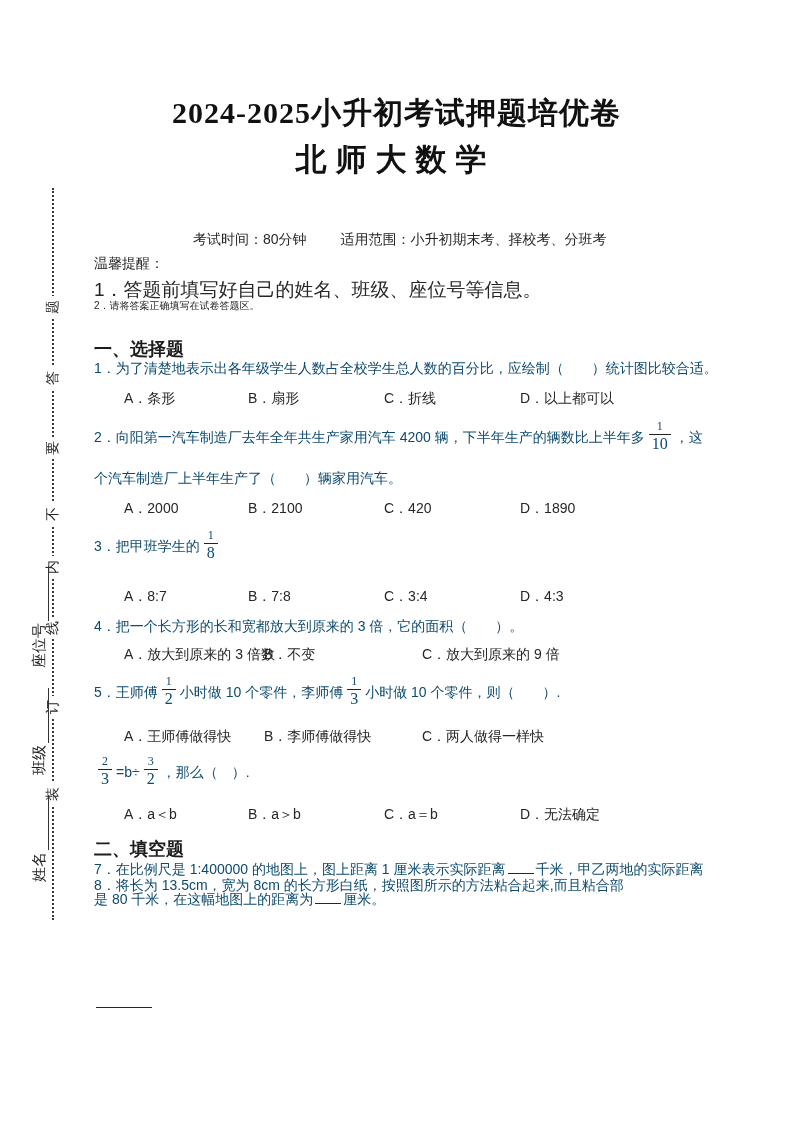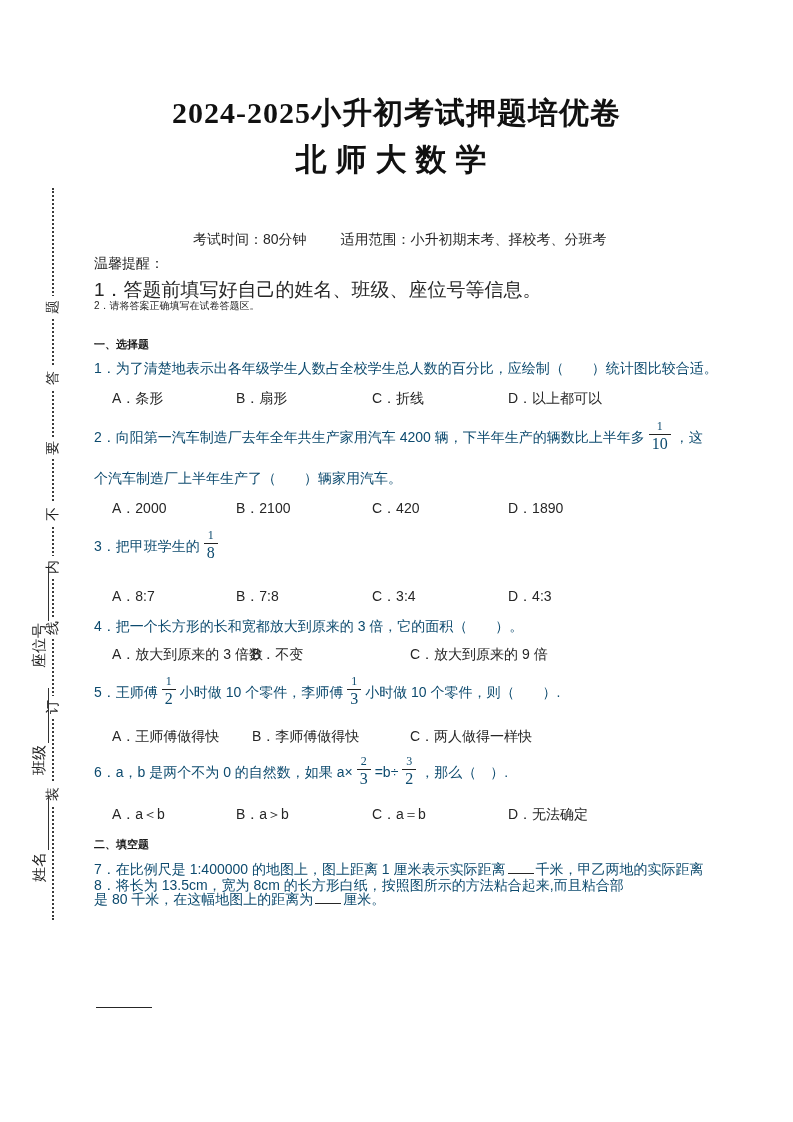--- a/index.html
+++ b/index.html
@@ -16,27 +16,27 @@
   .title2{left:0;top:139px;width:791px;text-align:center;
     font-family:Liberation Mono, monospace;
     font-size:31px;font-weight:600;letter-spacing:9px;color:#111;}
   
   .info-line{left:193px;top:231px;font-size:14px;white-space:nowrap;}
   .info-line .gap{display:inline-block;width:34px;}
   .reminder-title{left:94px;top:255px;font-size:14px;}
   .reminder-1{left:94px;top:277px;font-size:19px;}
   .reminder-2{left:94px;top:299px;font-size:10px;}
   
-  .sec-heading{left:94px;font-size:11px;font-weight:bold;color:#1c1c1c;}
+  .sec-heading{left:94px;font-size:18px;font-weight:bold;color:#1c1c1c;}
   .h1{top:337px;} .h2{top:837px;}
   .stem{left:94px;font-size:14px;white-space:nowrap;color:#0c4a6e;}
   .q1s{top:360px;} .q2l1{top:422px;} .q2l2{top:470px;}
   .q3s{top:531px;} .q4s{top:618px;} .q5s{top:677px;} .q6s{top:757px;}
   .q7l1{top:860px;} .q7l2{top:890px;} .q8l1{top:877px;} .q8l2{top:994px;}
-  .opt-row{left:0;width:776px;height:20px;}
+  .opt-row{left:12px;width:776px;height:20px;}
   .q1o{top:390px;} .q2o{top:500px;} .q3o{top:588px;}
   .q4o{top:646px;} .q5o{top:728px;} .q6o{top:806px;}
   .opt{position:absolute;font-size:14px;white-space:nowrap;}
   .p0{left:112px;} .p1{left:236px;} .p2{left:372px;} .p3{left:508px;}
   .t0{left:112px;} .t1{left:252px;} .t2{left:410px;}
   
   .frac{display:inline-block;vertical-align:middle;text-align:center;
     line-height:1.15;margin:0 4px;transform:translateY(-2px);
     font-family:"Liberation Serif","DejaVu Serif",serif;}
   .frac .num{display:block;border-bottom:1px solid #222;padding:0 3px;font-size:12px;}
@@ -137,21 +137,21 @@
 <div class="abs stem q5s">
   <span>5．王师傅</span><span class="frac"><span class="num">1</span><span class="den">2</span></span><span>小时做 10 个零件，李师傅</span><span class="frac"><span class="num">1</span><span class="den">3</span></span><span>小时做 10 个零件，则（　　）.</span>
 </div>
 <div class="abs opt-row q5o">
   <span class="opt t0">A．王师傅做得快</span>
   <span class="opt t1">B．李师傅做得快</span>
   <span class="opt t2">C．两人做得一样快</span>
 </div>
 
 <div class="abs stem q6s">
-  <span>6．a，b 是两个不为 0 的自然数，如果 a×</span><span class="frac"><span class="num">2</span><span class="den">3</span></span><span>=b÷</span><span class="frac"><span class="num">3</span><span class="den">2</span></span><span>，那么（　）.</span>
+  <span class="frac"><span class="num">2</span><span class="den">3</span></span><span>=b÷</span><span class="frac"><span class="num">3</span><span class="den">2</span></span><span>，那么（　）.</span>
 </div>
 <div class="abs opt-row q6o">
   <span class="opt p0">A．a＜b</span>
   <span class="opt p1">B．a＞b</span>
   <span class="opt p2">C．a＝b</span>
   <span class="opt p3">D．无法确定</span>
 </div>
 
 <div class="abs sec-heading h2">二、填空题</div>
 

